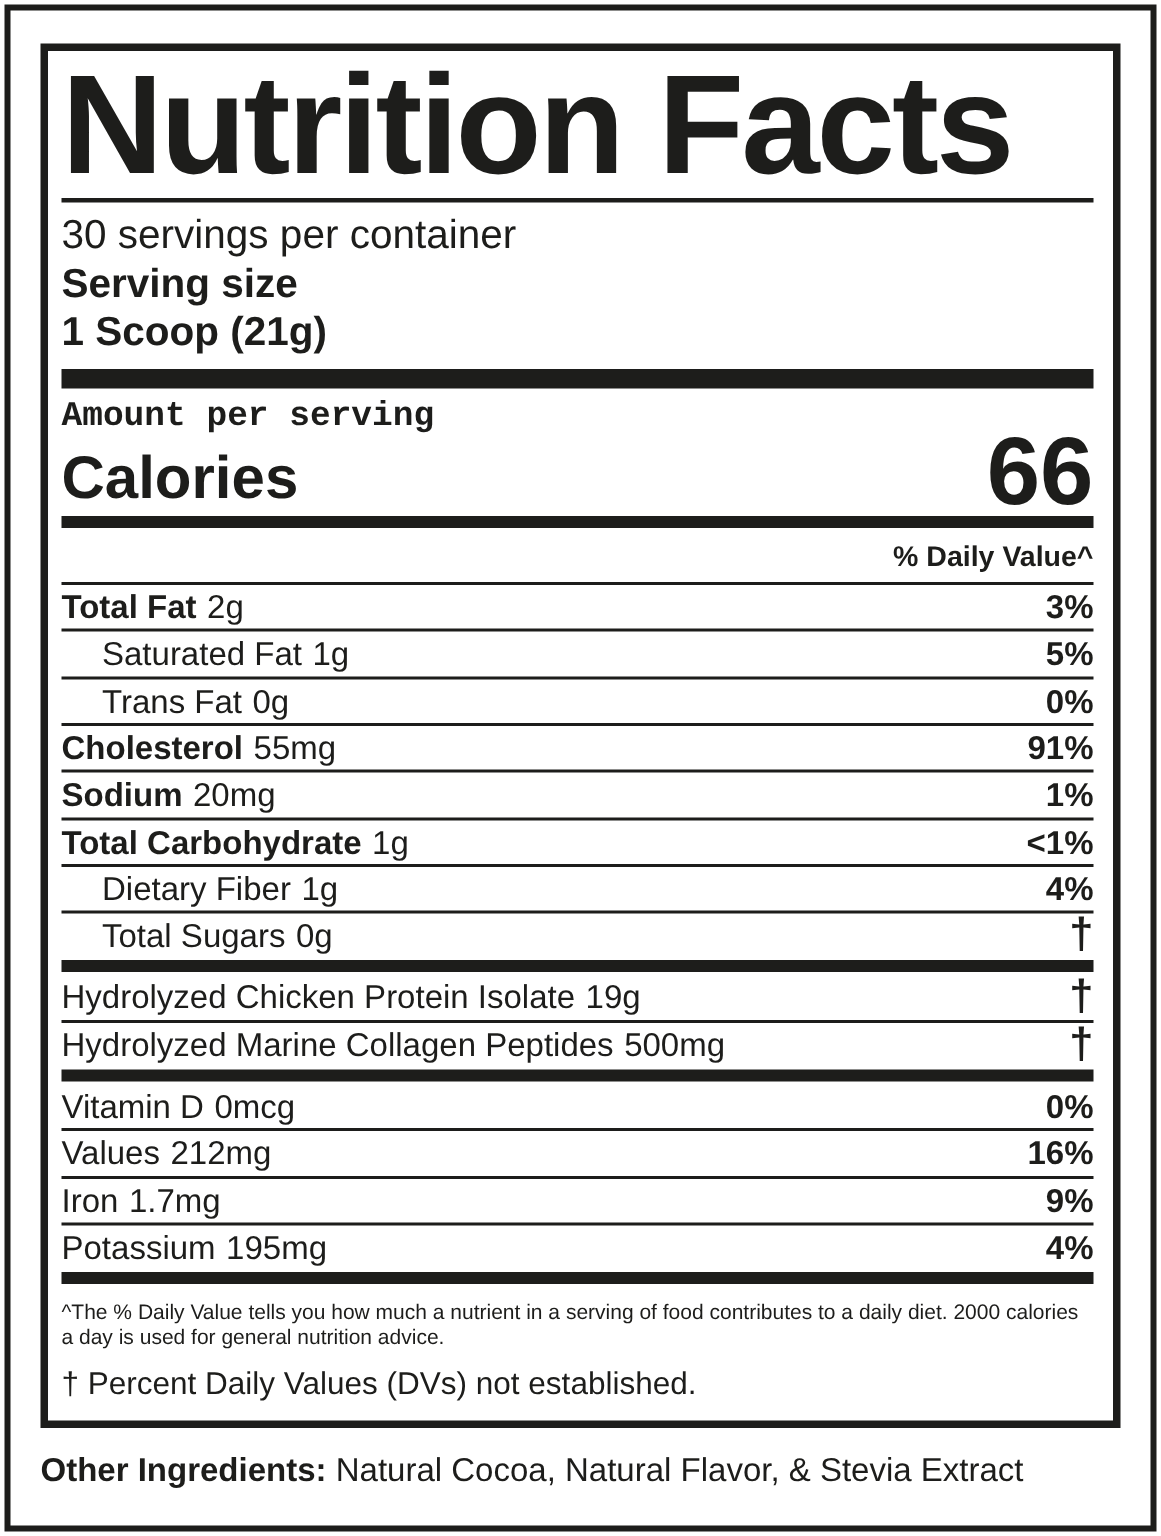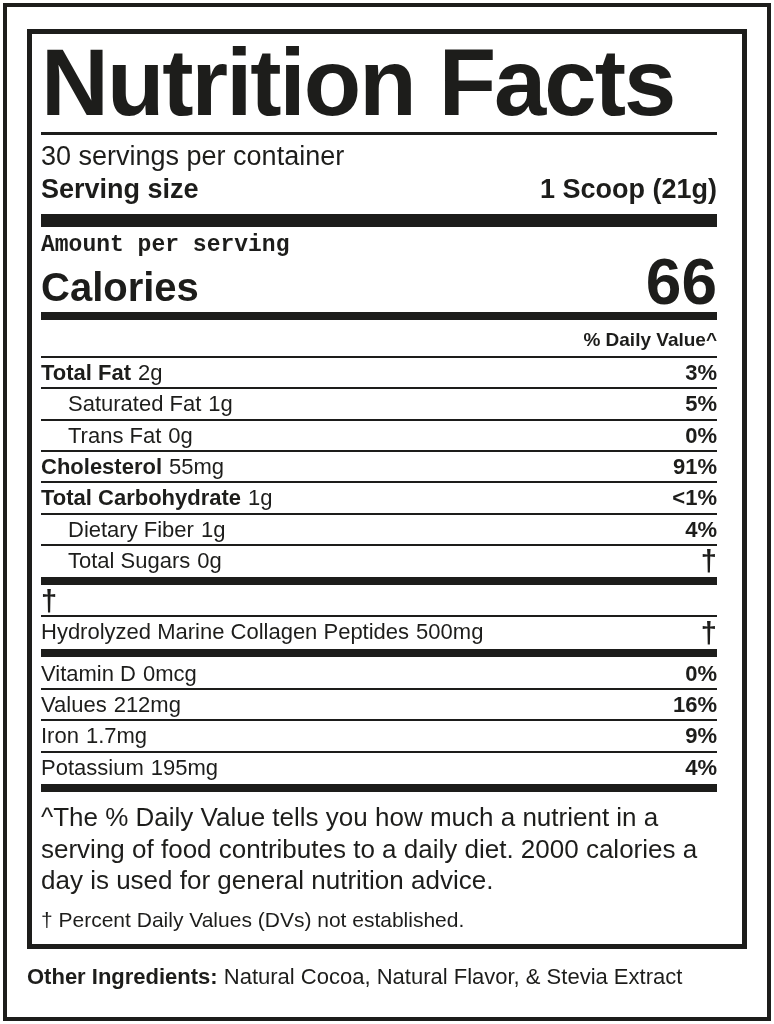--- a/index.html
+++ b/index.html
@@ -12,21 +12,21 @@
   }
   .outer-frame {
     position: absolute;
     top: 3px; left: 3px; right: 3px; bottom: 3px;
     border: 4px solid #1d1d1b;
     background: #ffffff;
   }
   .label-box {
     margin: 22px 20px 0 20px;
     border: 5px solid #1d1d1b;
-    padding: 0 25px 4px 9px;
+    padding: 0 13px 4px 9px;
     background: #ffffff;
   }
   .title {
     font-size: 94px;
     font-weight: bold;
     letter-spacing: -2px;
     line-height: 1.0;
     white-space: nowrap;
     margin-top: 2px;
     padding-bottom: 2px;
@@ -37,20 +37,21 @@
     line-height: 1.18;
     margin-top: 6px;
   }
   .serving-row {
     display: flex;
     justify-content: space-between;
     font-size: 27px;
     font-weight: bold;
     line-height: 1.18;
     margin: 1px 0 8px 0;
+    flex-direction: column;
   }
   .bar { background: #1d1d1b; width: 100%; }
   .bar.thick { height: 13px; }
   .bar.med   { height: 8px; margin: 2px 0; }
   .aps {
     font-size: 23px;
     font-weight: bold;
     line-height: 1.12;
     margin-top: 6px;
     font-family: Liberation Mono, monospace;
@@ -65,36 +66,36 @@
   .cal-value { font-size: 64px; font-weight: bold; line-height: 0.76; }
   .dv-header {
     text-align: right;
     font-size: 19px;
     font-weight: bold;
     padding: 7px 0 5px 0;
   }
   .row {
     display: flex;
     justify-content: space-between;
-    align-items: flex-end;
+    align-items: flex-start;
     border-top: 2px solid #1d1d1b;
     padding: 3px 0 3px 0;
     font-size: 22px;
     line-height: 1.06;
     gap: 36px;
   }
   .row.no-top { border-top: none; }
   .nmw { display: flex; align-items: baseline; }
   .nmw.ind { padding-left: 27px; }
   .nm.bold { font-weight: bold; }
   .amt { margin-left: 7px; }
   .dv { font-weight: bold; font-size: 22px; }
   .dv.dagger { font-size: 29px; line-height: 0.76; }
   .footnote {
-    font-size: 26px;
+    font-size: 14px;
     line-height: 1.22;
     padding-top: 8px;
   }
   .dagger-note {
     font-size: 21px;
     margin: 11px 0 8px 0;
   }
   .other {
     margin: 15px 0 0 20px;
     font-size: 22px;
@@ -154,20 +155,27 @@
     </div>
 
     <div class="row">
       <div class="nmw">
           <span class="nm bold">Cholesterol</span>
           <span class="amt">55mg</span>
         </div>
       <span class="dv">91%</span>
     </div>
 
+    <div class="row">
+      <div class="nmw">
+          <span class="nm bold">Sodium</span>
+          <span class="amt">20mg</span>
+        </div>
+      <span class="dv">1%</span>
+    </div>
 
     <div class="row">
       <div class="nmw">
           <span class="nm bold">Total Carbohydrate</span>
           <span class="amt">1g</span>
         </div>
       <span class="dv">&lt;1%</span>
     </div>
 
     <div class="row">
@@ -183,20 +191,24 @@
           <span class="nm">Total Sugars</span>
           <span class="amt">0g</span>
         </div>
       <span class="dv dagger">†</span>
     </div>
 
 
     <div class="bar med"></div>
 
     <div class="row no-top">
+      <div class="nmw">
+          <span class="nm">Hydrolyzed Chicken Protein Isolate</span>
+          <span class="amt">19g</span>
+        </div>
       <span class="dv dagger">†</span>
     </div>
 
     <div class="row">
       <div class="nmw">
           <span class="nm">Hydrolyzed Marine Collagen Peptides</span>
           <span class="amt">500mg</span>
         </div>
       <span class="dv dagger">†</span>
     </div>

